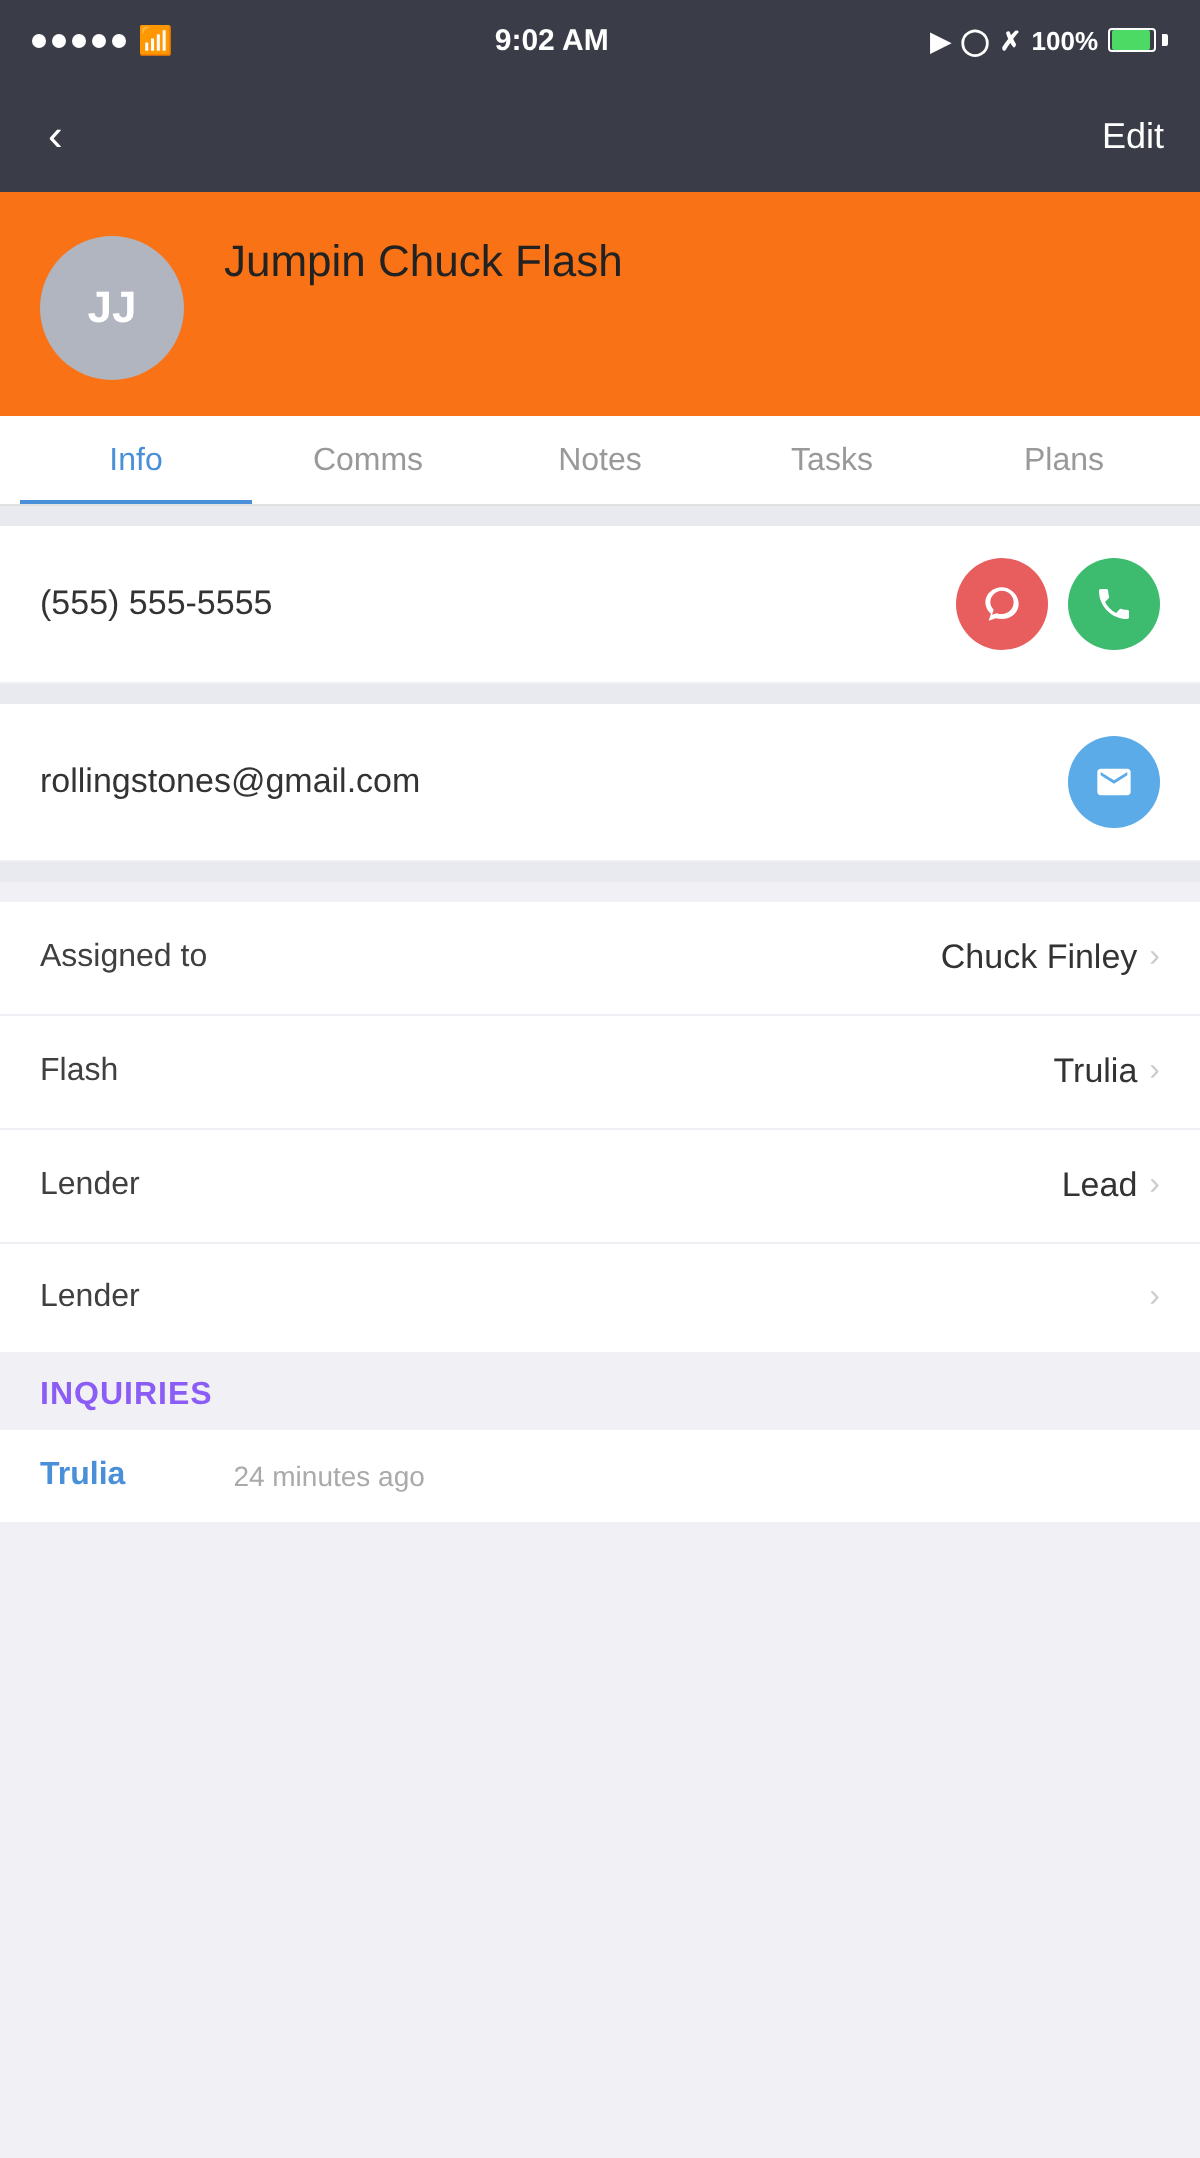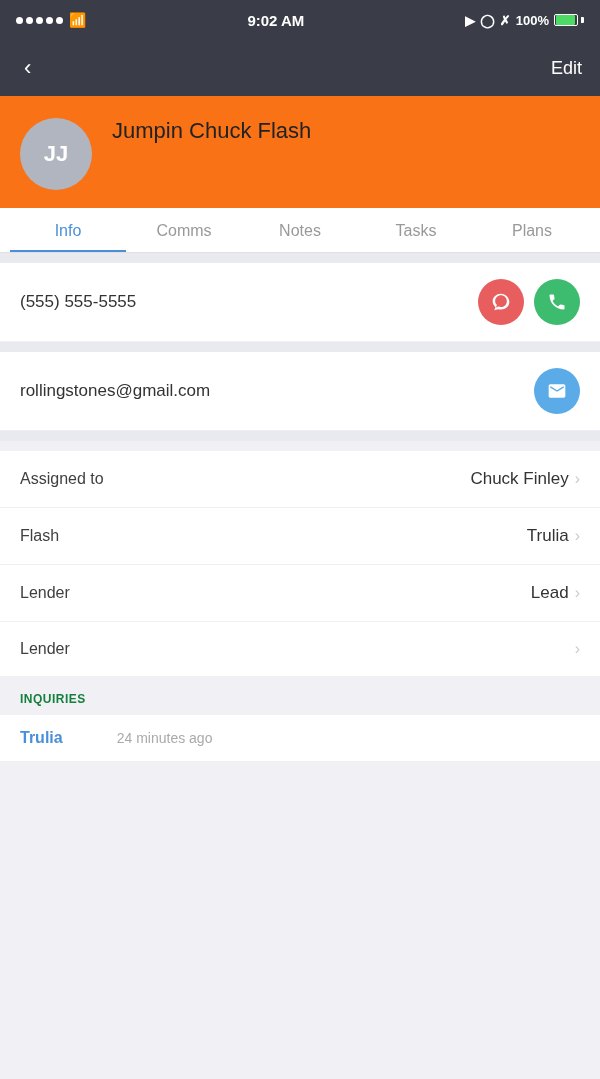--- a/index.html
+++ b/index.html
@@ -208,23 +208,23 @@
       color: #ccc;
       font-size: 16px;
     }
 
     
     .inquiries-header {
       background: #f0f0f5;
       padding: 12px 20px 8px 20px;
     }
     .inquiries-label {
-      font-size: 12px;
+      font-size: 16px;
       font-weight: 600;
-      color: #15803d;
+      color: #8b5cf6;
       letter-spacing: 0.5px;
       text-transform: uppercase;
     }
     .inquiry-row {
       background: white;
       padding: 14px 20px;
       display: flex;
       align-items: center;
       gap: 10px;
       border-bottom: 1px solid #f0f0f4;

